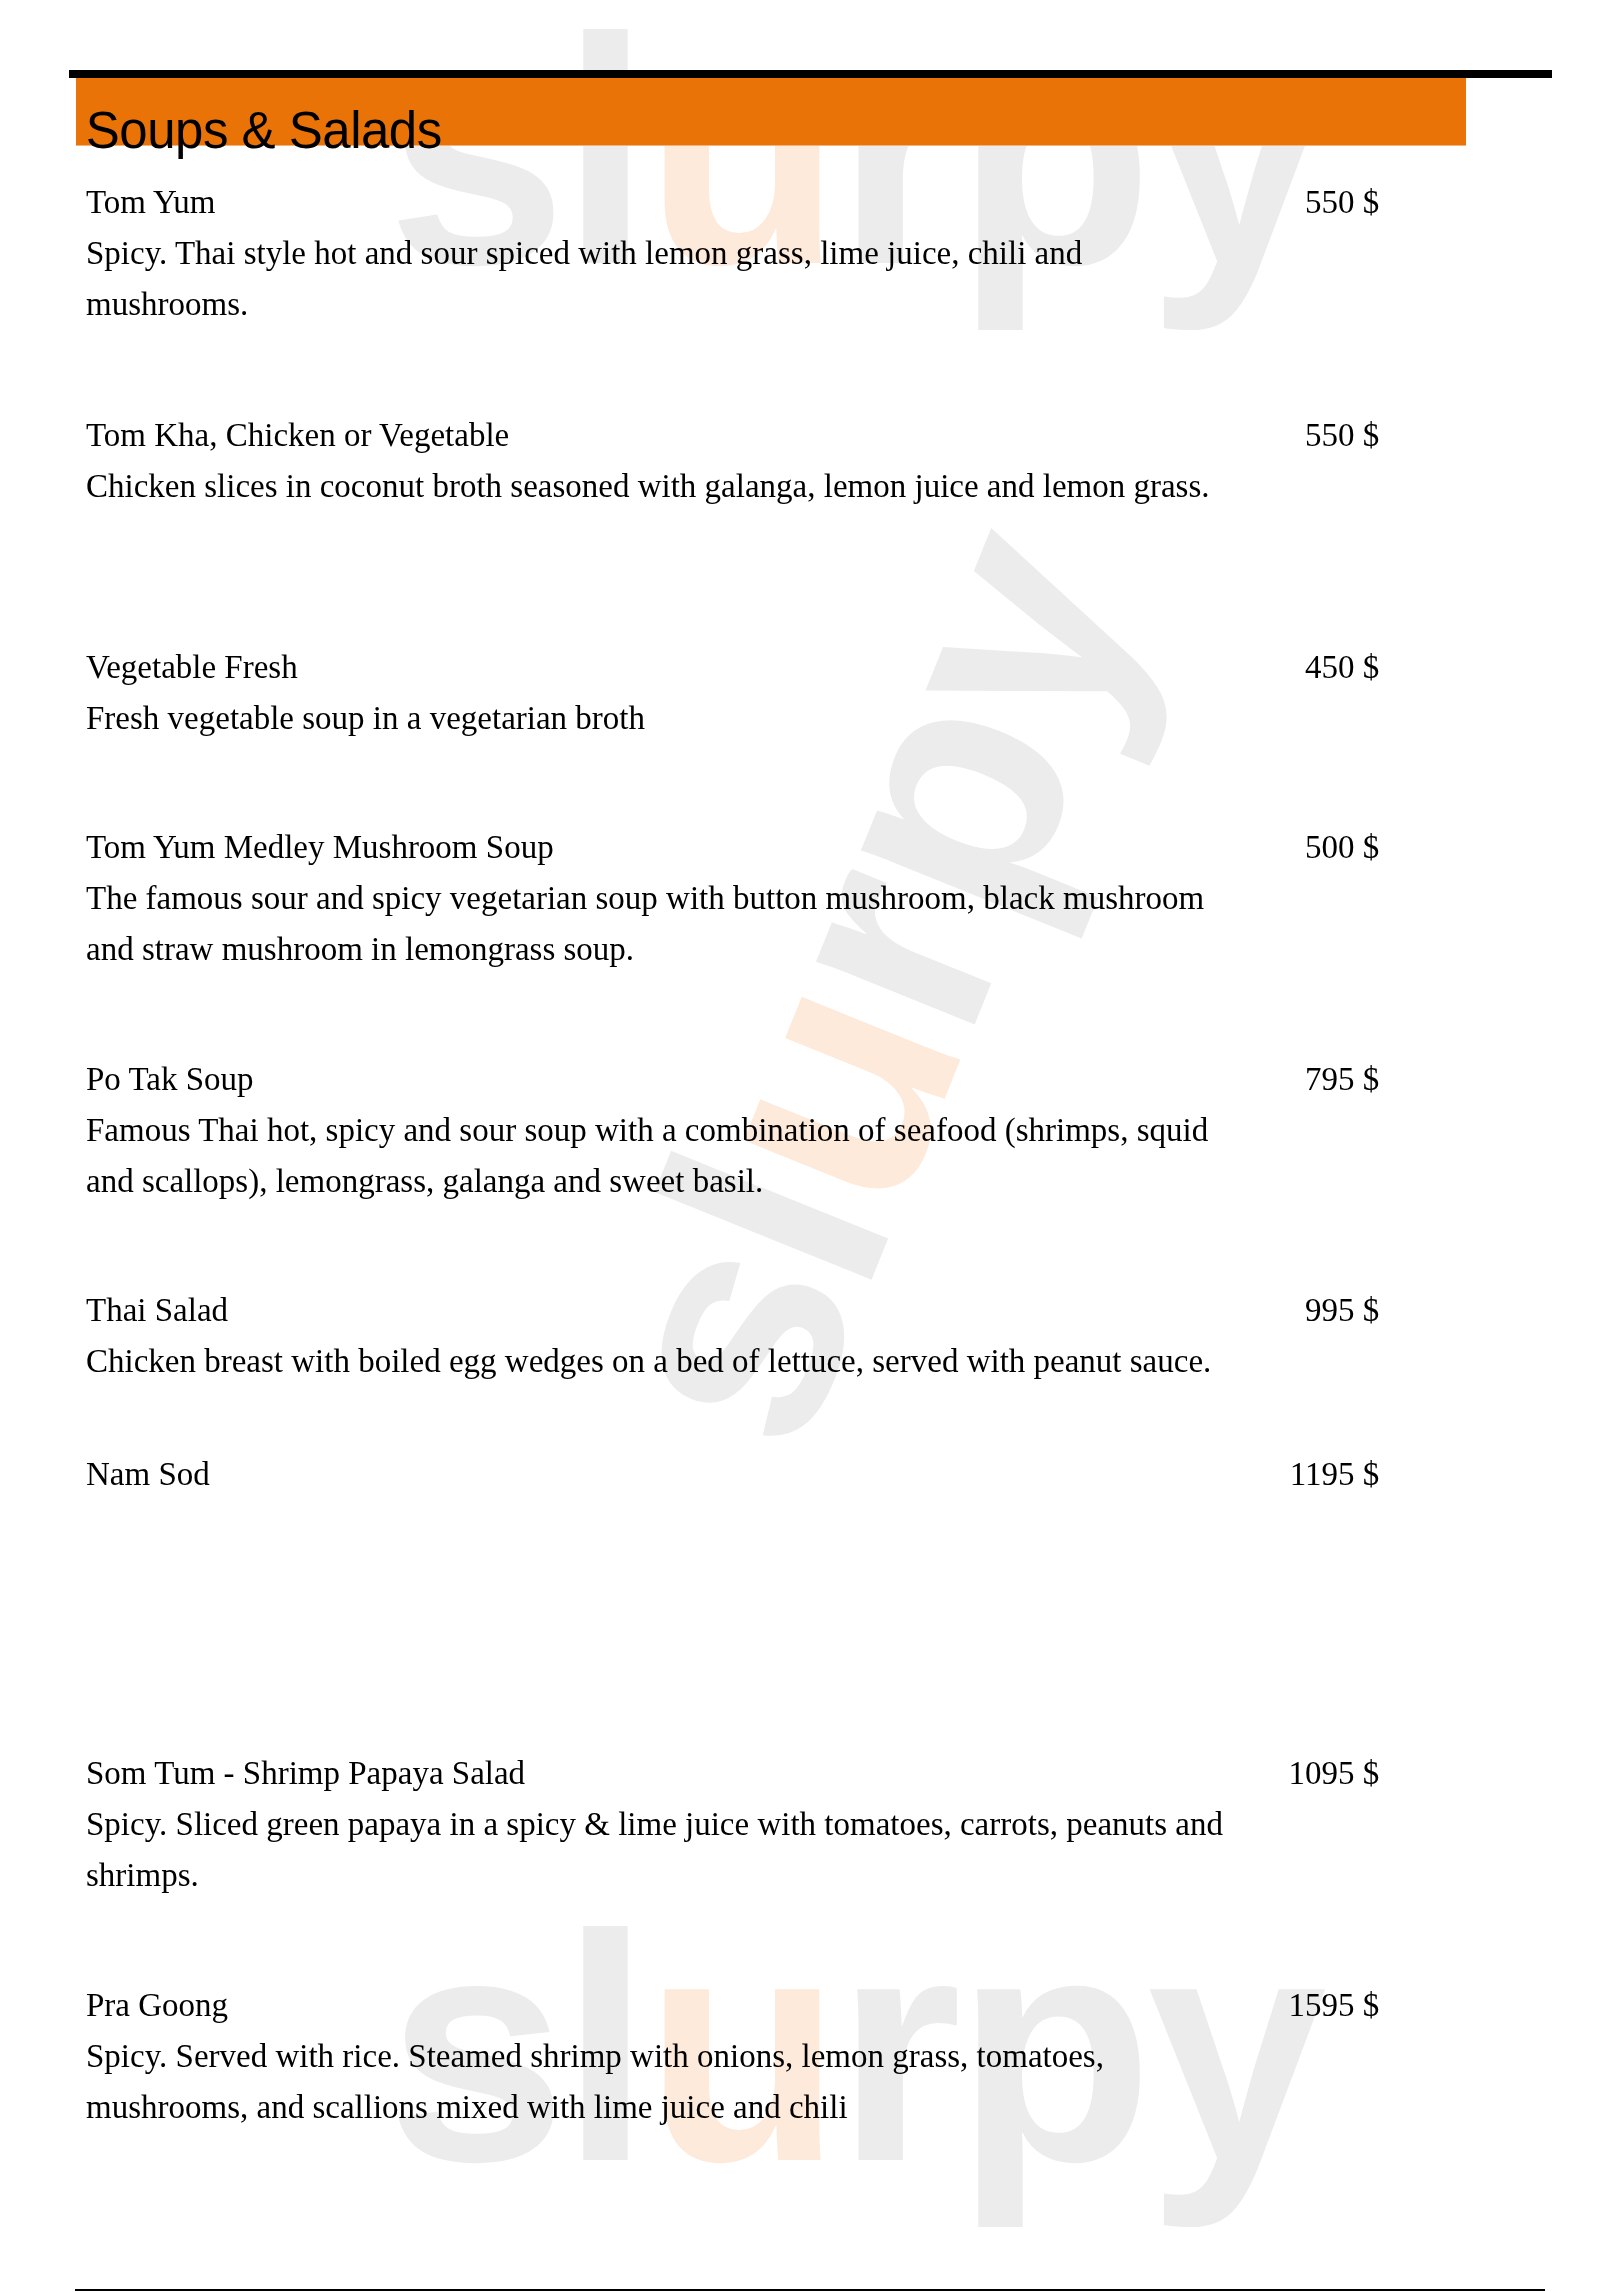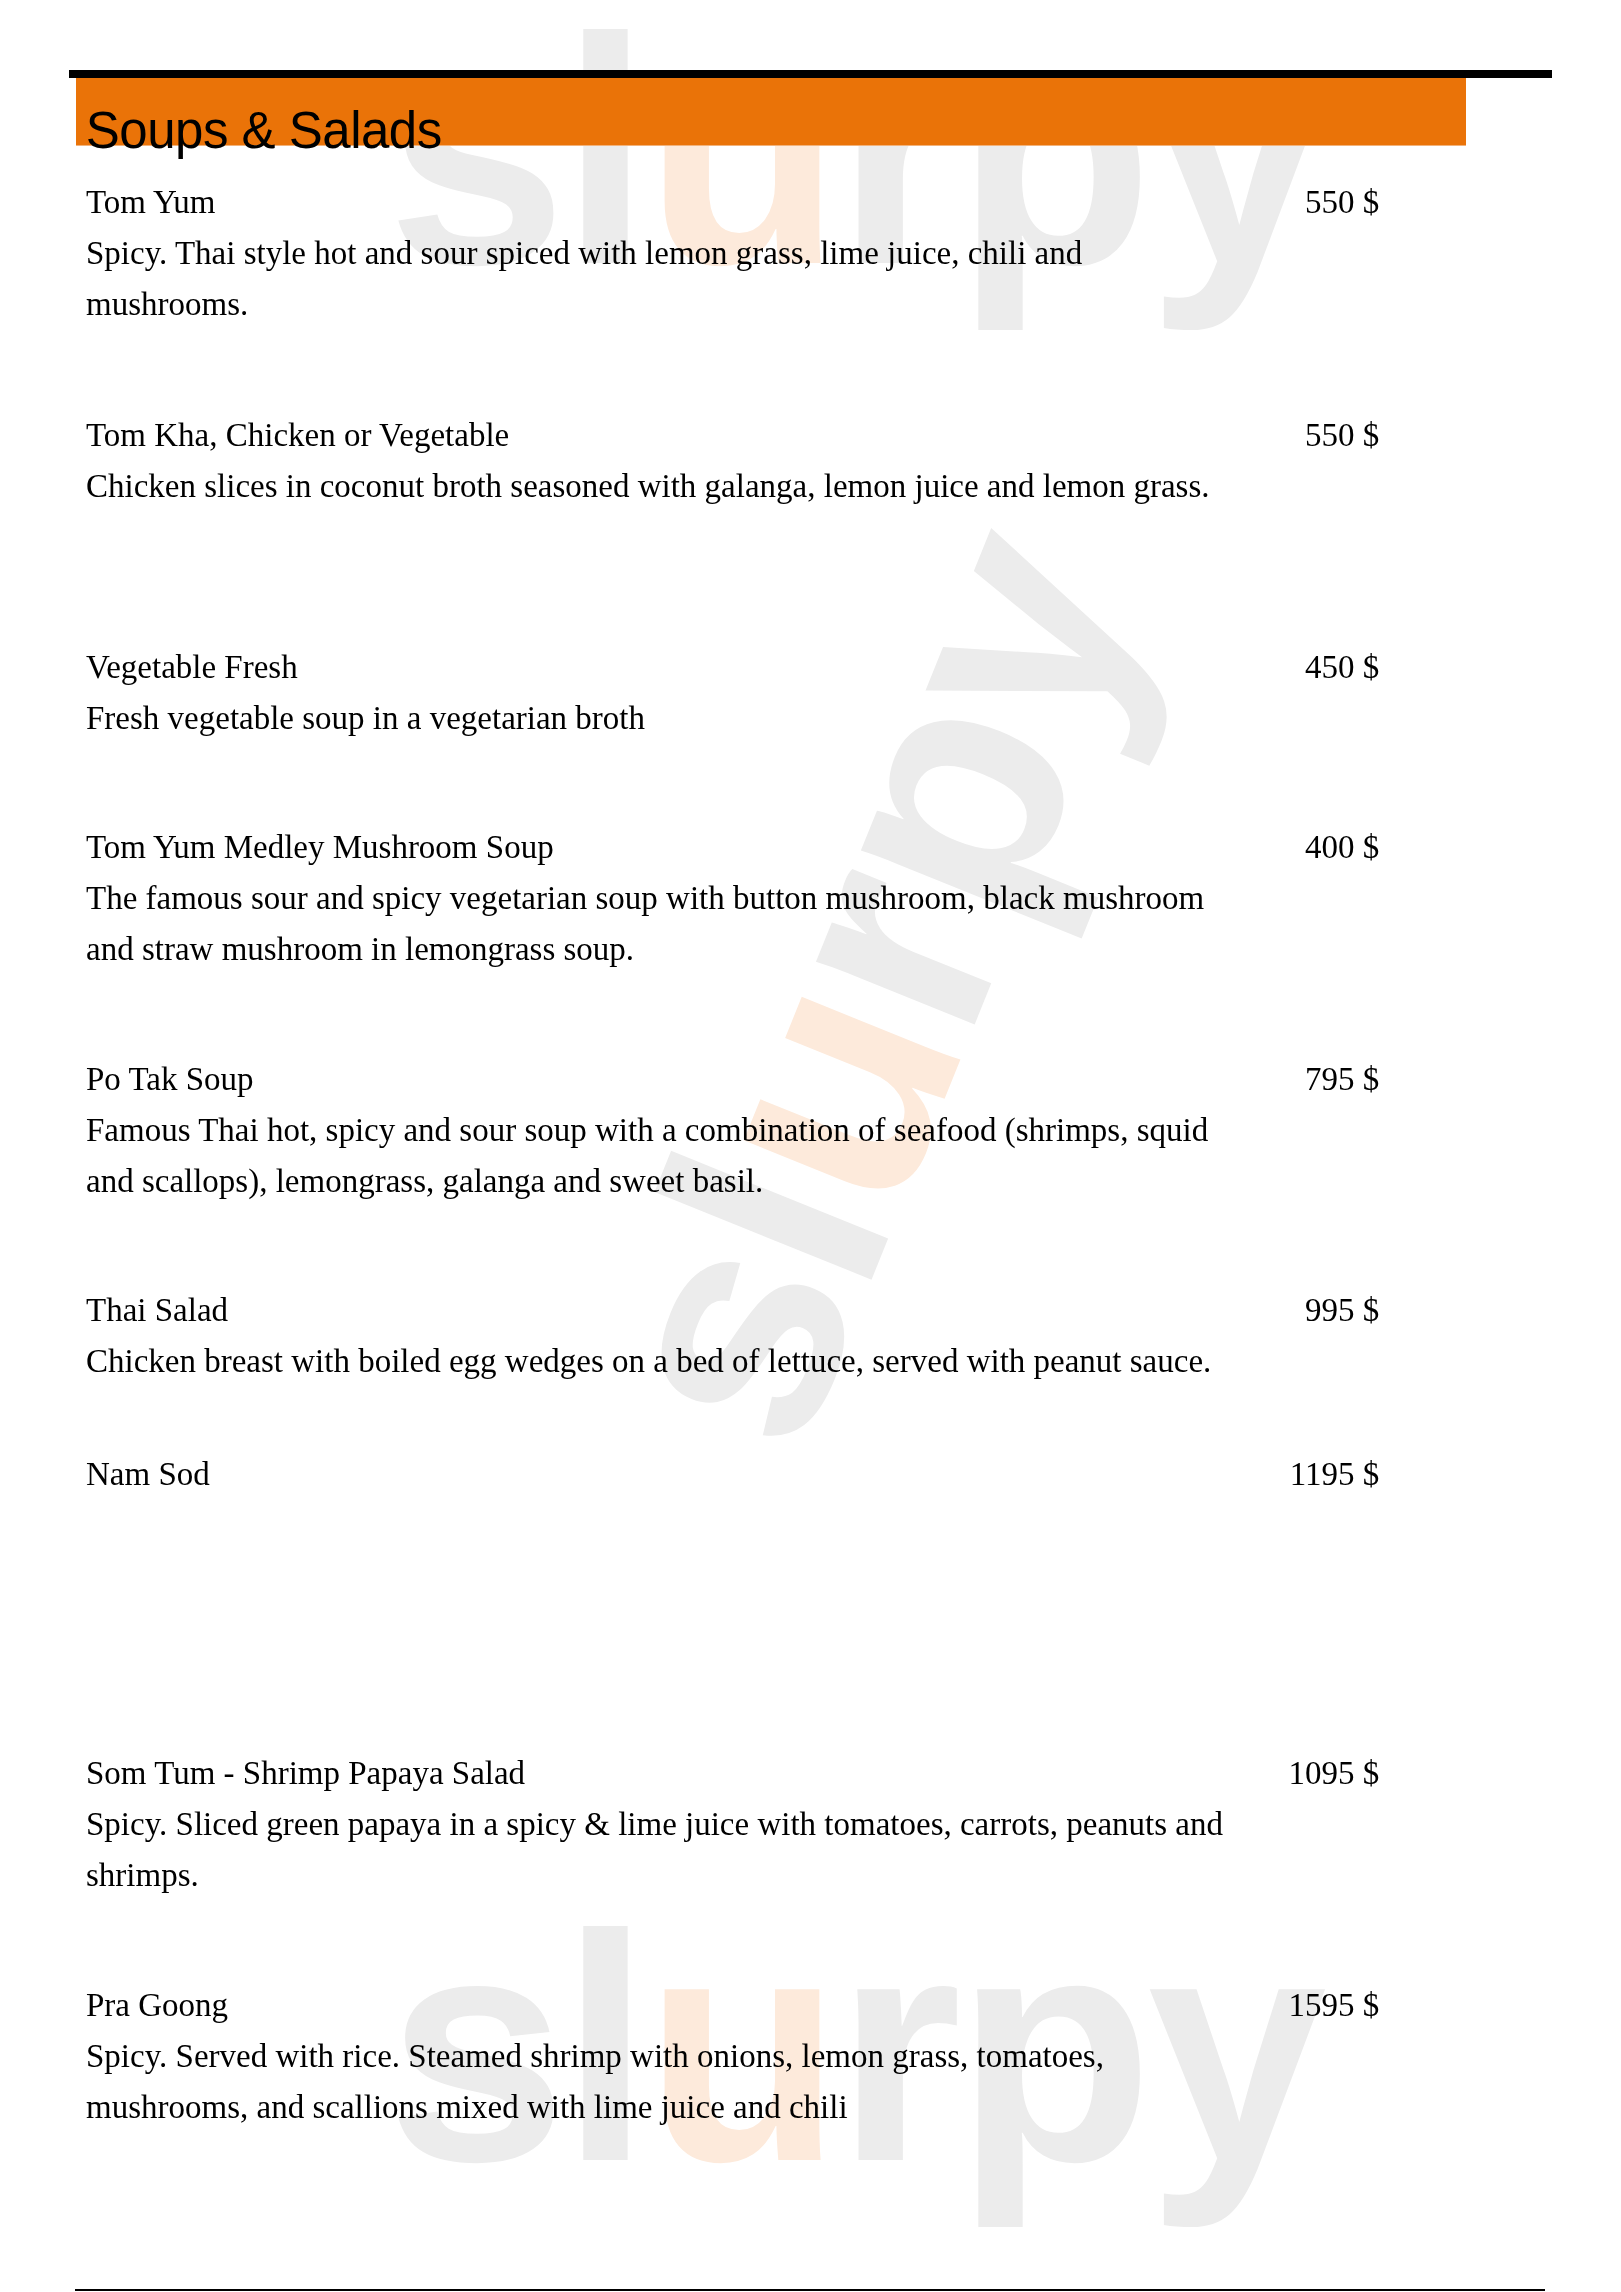--- a/index.html
+++ b/index.html
@@ -50,21 +50,21 @@
   <div class="item" style="top:642px">
     <div class="item-head">
         <span>Vegetable Fresh</span>
         <span class="item-price">450 $</span>
       </div>
     <div class="item-desc">Fresh vegetable soup in a vegetarian broth</div>
   </div>
   <div class="item" style="top:822px">
     <div class="item-head">
         <span>Tom Yum Medley Mushroom Soup</span>
-        <span class="item-price">400 $</span>
+        <span class="item-price">500 $</span>
       </div>
     <div class="item-desc">The famous sour and spicy vegetarian soup with button mushroom, black mushroom and straw mushroom in lemongrass soup.</div>
   </div>
   <div class="item" style="top:1054px">
     <div class="item-head">
         <span>Po Tak Soup</span>
         <span class="item-price">795 $</span>
       </div>
     <div class="item-desc">Famous Thai hot, spicy and sour soup with a combination of seafood (shrimps, squid and scallops), lemongrass, galanga and sweet basil.</div>
   </div>

